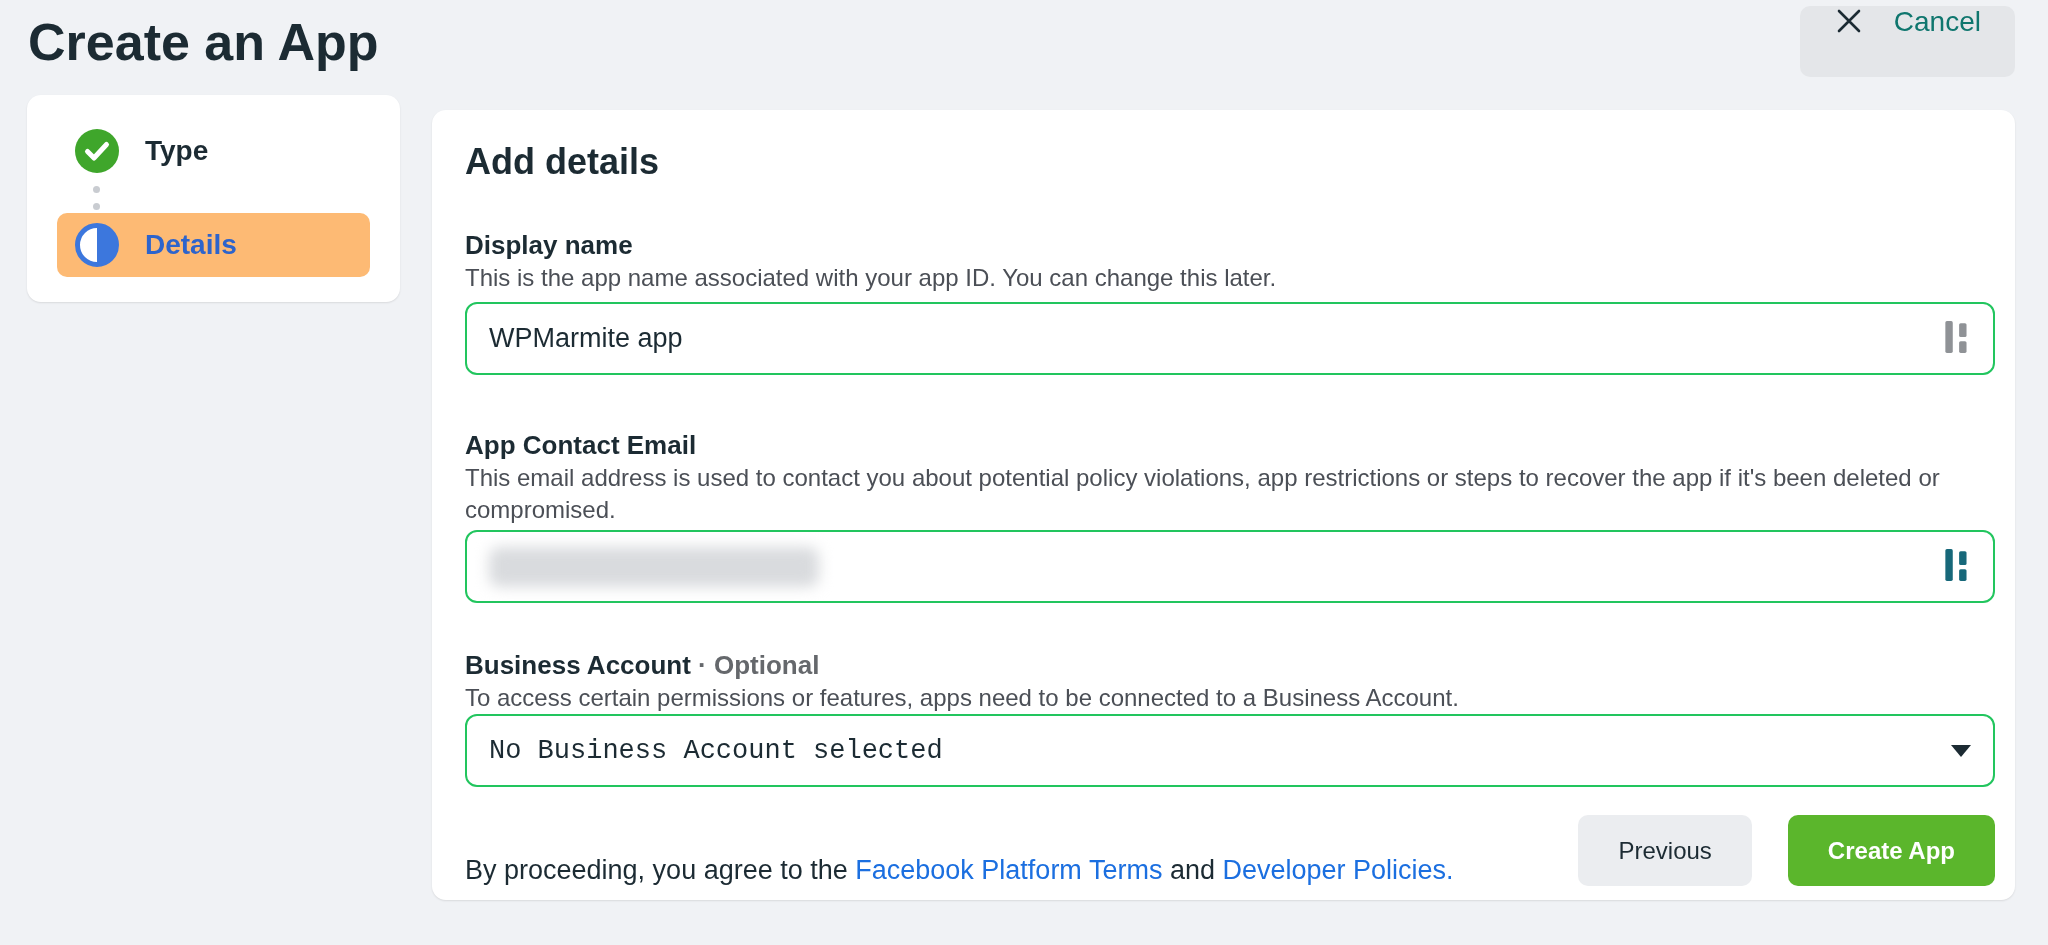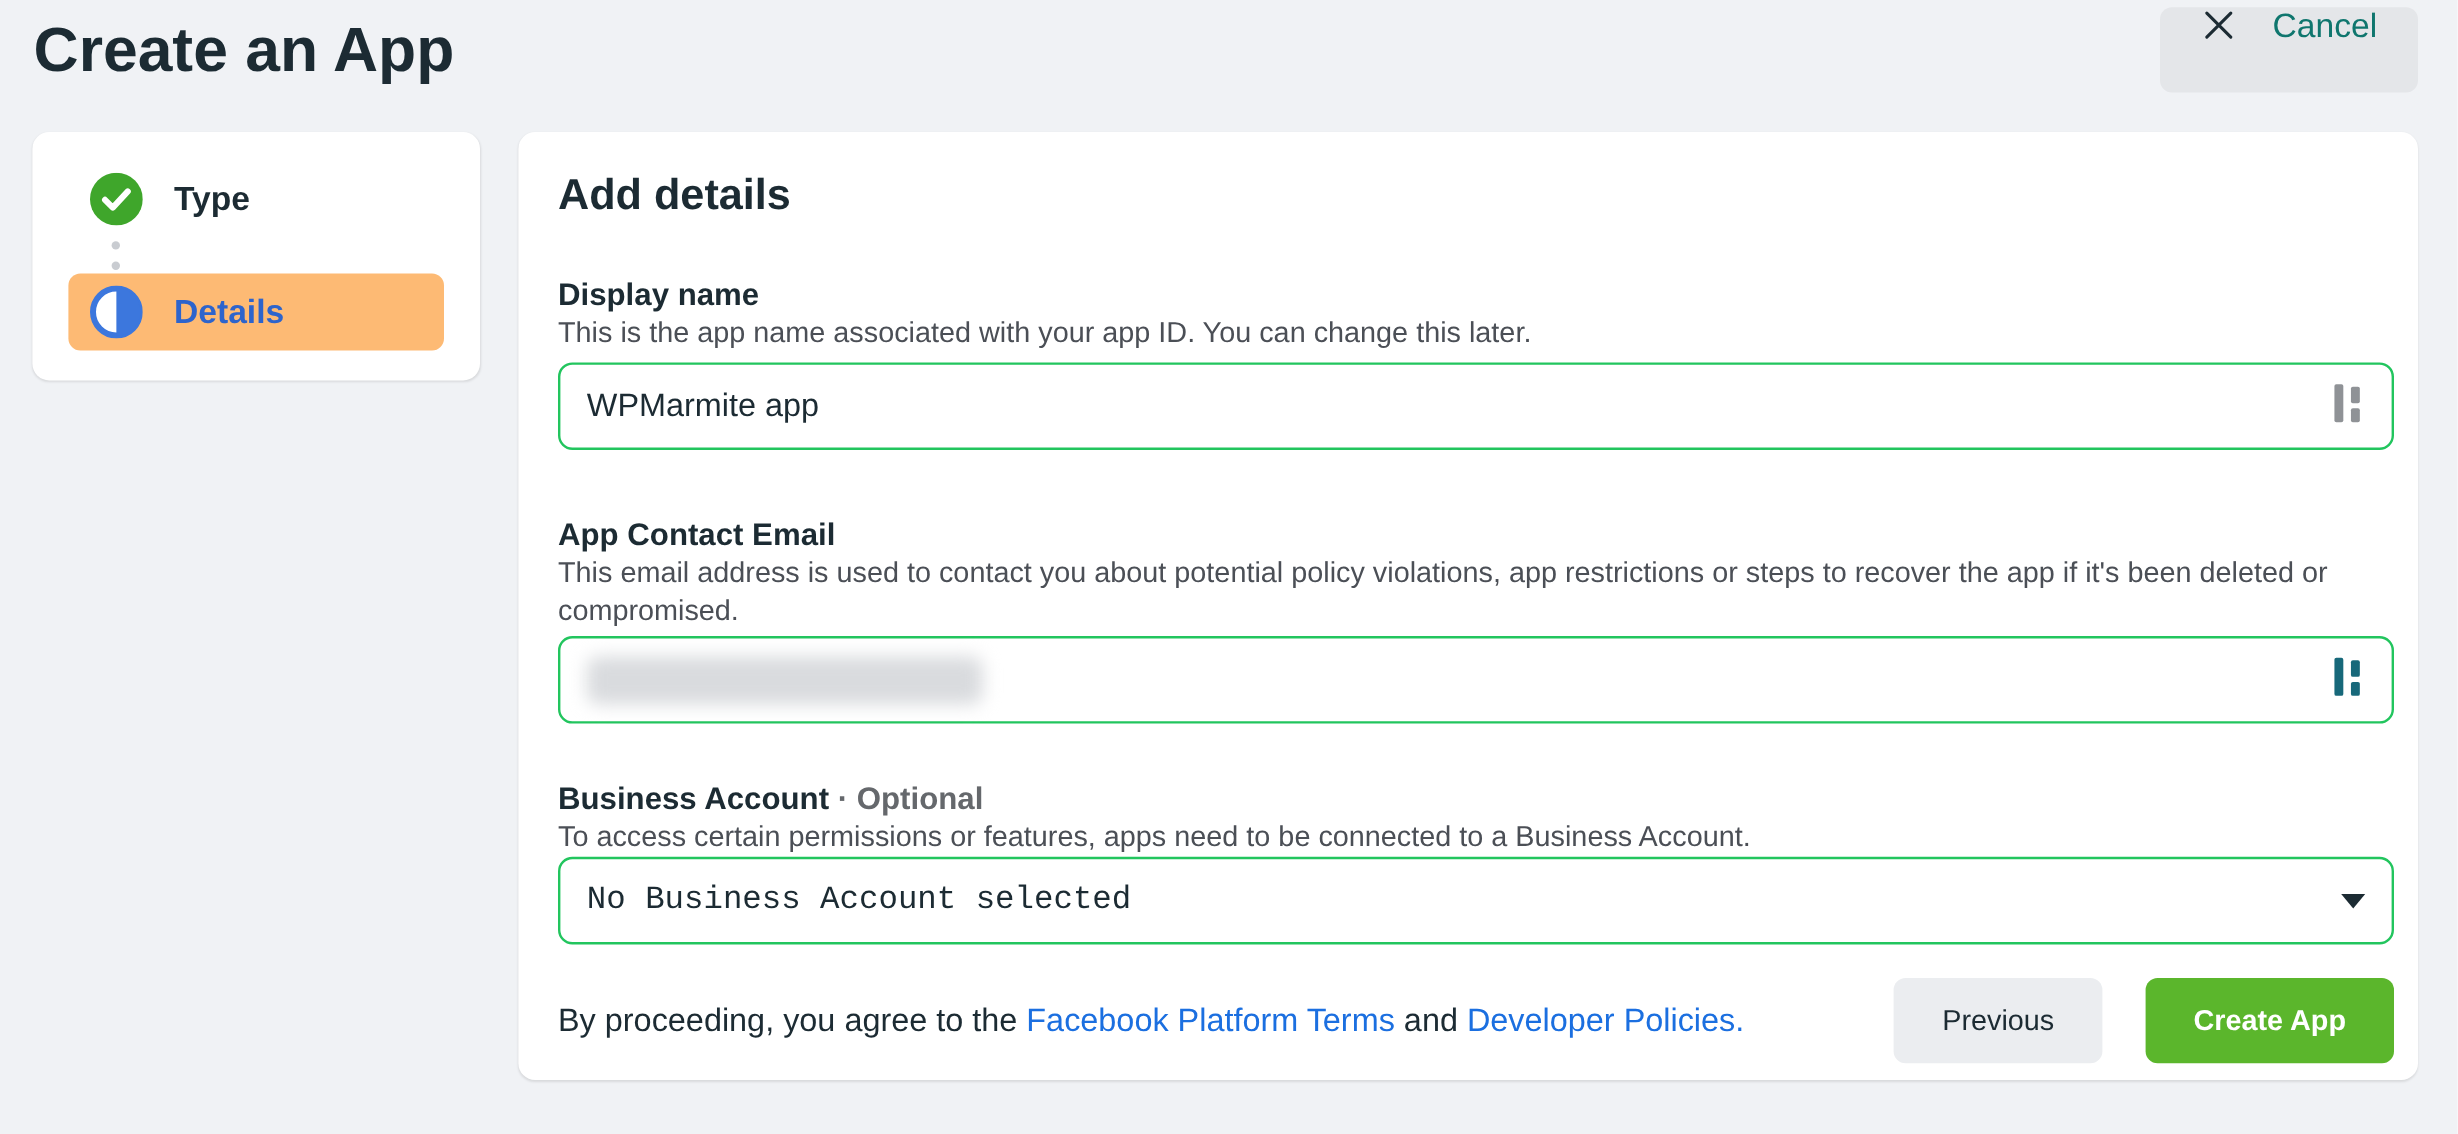--- a/index.html
+++ b/index.html
@@ -21,21 +21,21 @@
     position: absolute; right: 33px; top: 6px;
     height: 71px; padding: 0 34px;
     display: flex; gap: 30px;
     background: #e4e6e9; border: none; border-radius: 10px;
     font-family: inherit; font-size: 28px; color: #0f766e; cursor: pointer;
   }
   .cancel-btn svg { display: block; }
 
   
   .stepper-card {
-    position: absolute; left: 27px; top: 110px;
+    position: absolute; left: 27px; top: 95px;
     width: 373px; height: 207px;
     background: #ffffff; border-radius: 14px;
     box-shadow: 0 1px 2px rgba(0,0,0,0.10);
     padding: 24px 30px;
   }
   .step-row {
     display: flex; align-items: center; gap: 26px;
     padding: 10px 18px; border-radius: 10px; cursor: pointer;
   }
   .step-row.current { background: #fdba74; }
@@ -86,21 +86,21 @@
   .select-value { font-size: 27px; color: #1c2b33; }
   .caret-down {
     margin-left: auto; width: 0; height: 0;
     border-left: 10px solid transparent; border-right: 10px solid transparent;
     border-top: 12px solid #1c2b33;
   }
 
   
   .panel-footer {
     margin-top: 28px; width: 1530px;
-    display: flex; align-items: center;
+    display: flex; align-items: flex-end;
   }
   .terms { font-size: 27px; color: #1c2b33; }
   .terms a { color: #1b6fe0; text-decoration: none; cursor: pointer; }
   .footer-buttons { margin-left: auto; display: flex; gap: 20px; }
   .btn {
     height: 71px; border: none; border-radius: 10px; cursor: pointer;
     font-family: inherit; font-size: 24px; padding: 0 40px;
     display: flex; align-items: center; justify-content: center; margin-left: 16px;
   }
   .btn-secondary { background: #ebedf0; color: #1c2b33; font-weight: 400; }

